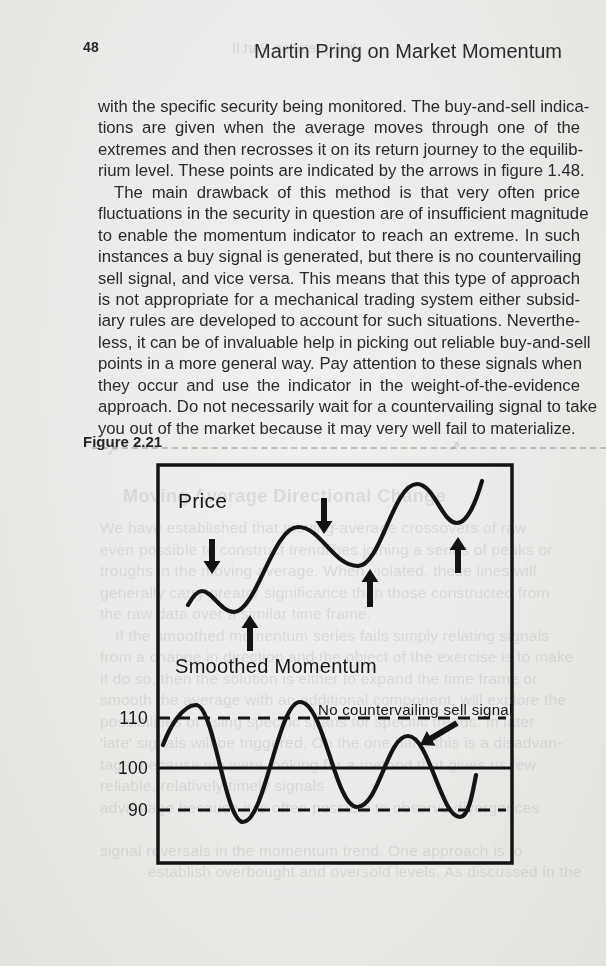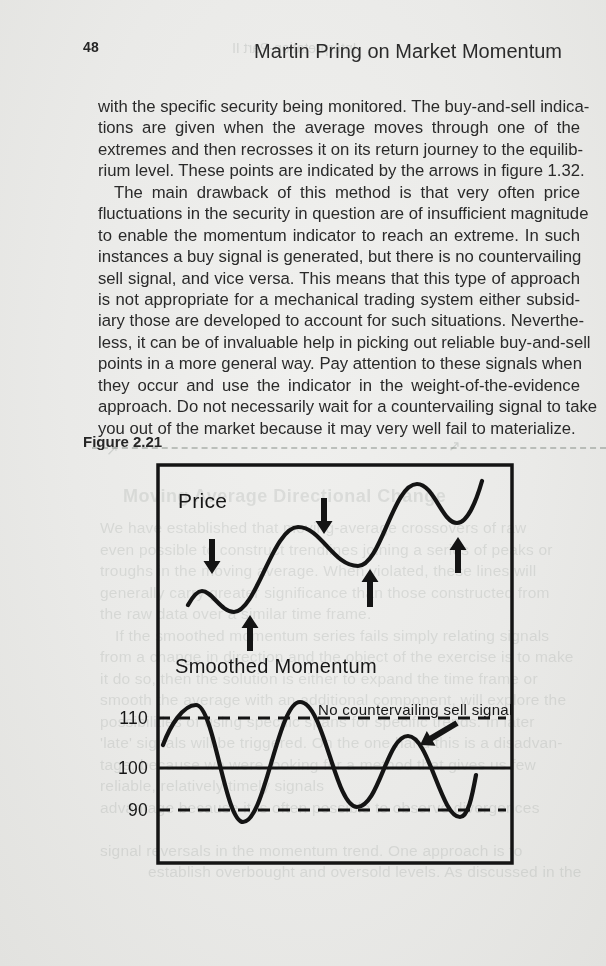--- a/index.html
+++ b/index.html
@@ -40,28 +40,28 @@
 <div id="page">
 
   <div class="pageno">48</div>
   <div class="ghost-header">Interpretation-Part II</div>
   <div class="runtitle">Martin Pring on Market Momentum</div>
 
   <div id="bodytext">
       <div class="tline">with the specific security being monitored. The buy-and-sell indica-</div>
       <div class="tline">tions are given when the average moves through one of the</div>
       <div class="tline">extremes and then recrosses it on its return journey to the equilib-</div>
-      <div class="tline lastline">rium level. These points are indicated by the arrows in figure 1.32.</div>
+      <div class="tline lastline">rium level. These points are indicated by the arrows in figure 1.48.</div>
       <div class="tline indent">The main drawback of this method is that very often price</div>
       <div class="tline">fluctuations in the security in question are of insufficient magnitude</div>
       <div class="tline">to enable the momentum indicator to reach an extreme. In such</div>
       <div class="tline">instances a buy signal is generated, but there is no countervailing</div>
       <div class="tline">sell signal, and vice versa. This means that this type of approach</div>
       <div class="tline">is not appropriate for a mechanical trading system either subsid-</div>
-      <div class="tline">iary those are developed to account for such situations. Neverthe-</div>
+      <div class="tline">iary rules are developed to account for such situations. Neverthe-</div>
       <div class="tline">less, it can be of invaluable help in picking out reliable buy-and-sell</div>
       <div class="tline">points in a more general way. Pay attention to these signals when</div>
       <div class="tline">they occur and use the indicator in the weight-of-the-evidence</div>
       <div class="tline">approach. Do not necessarily wait for a countervailing signal to take</div>
       <div class="tline lastline">you out of the market because it may very well fail to materialize.</div>
     </div>
 
   <div class="figlabel">Figure 2.21</div>
 
   <div id="ghosts">

